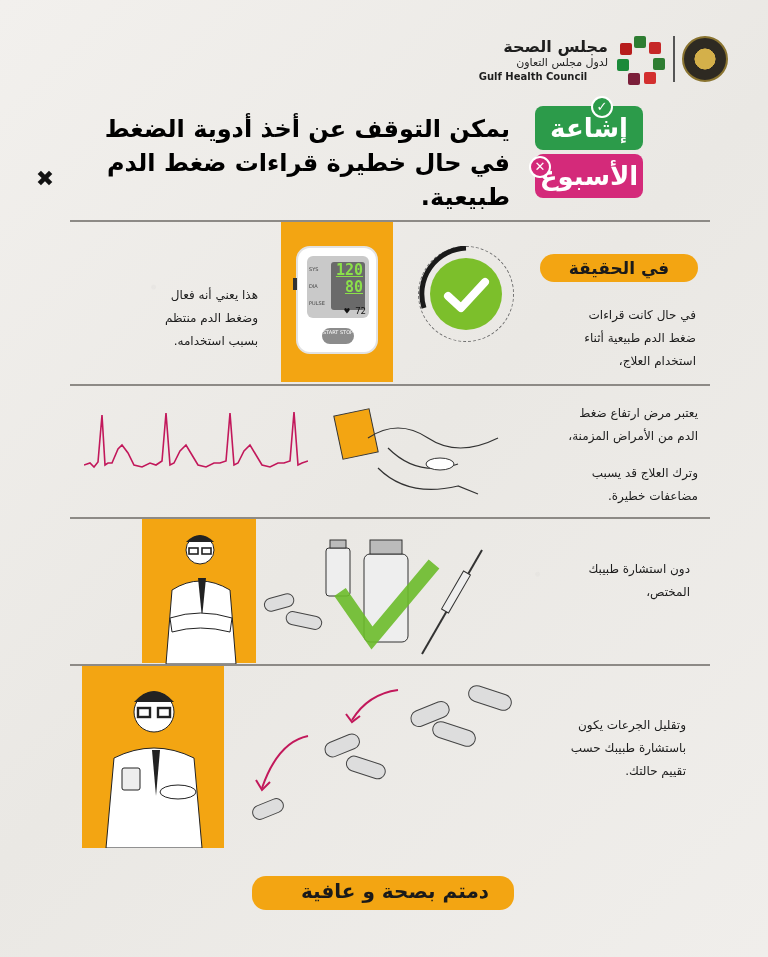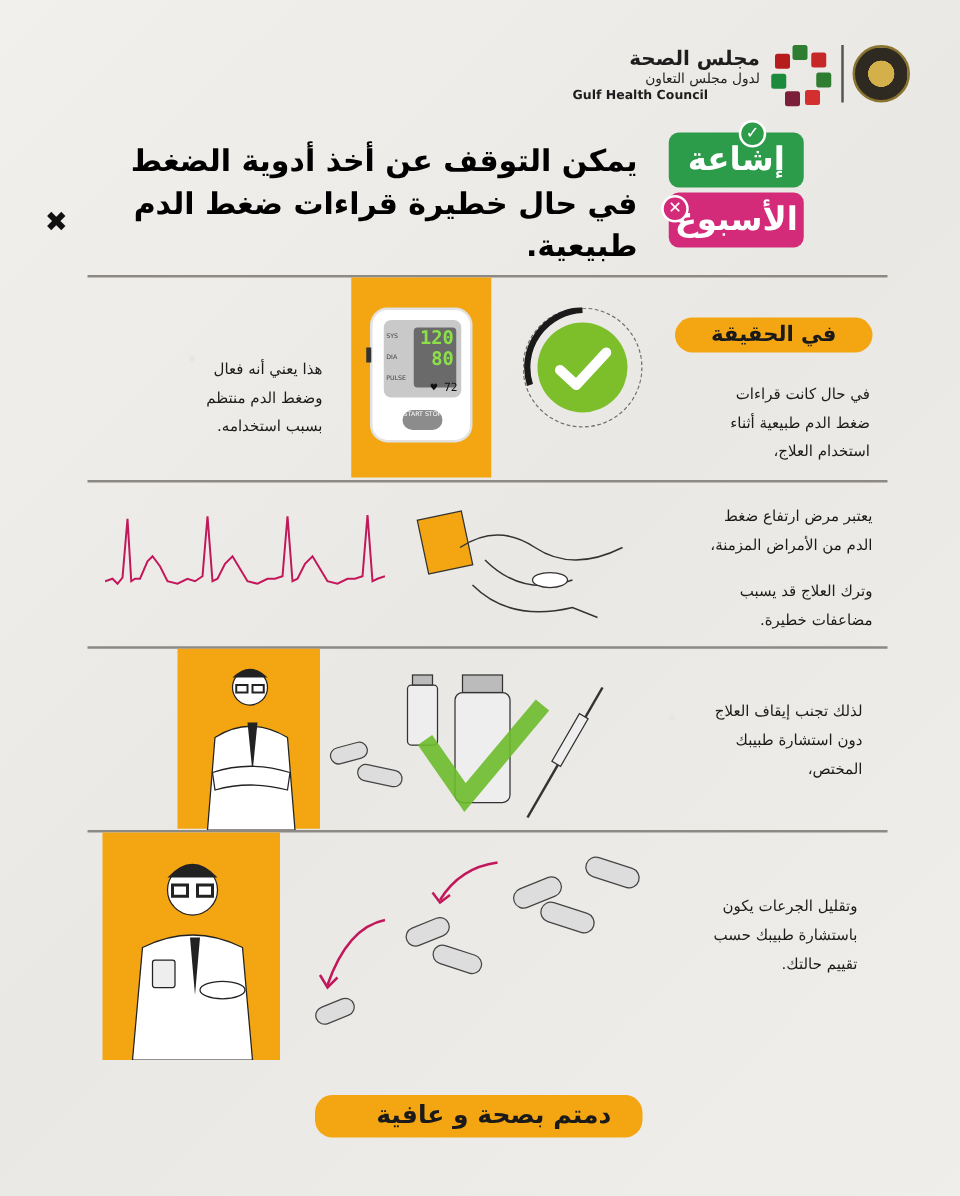--- a/index.html
+++ b/index.html
@@ -14,21 +14,21 @@
     position: relative;
     color: #1c1c1c;
   }
   .abs { position: absolute; }
   .rtl { direction: rtl; text-align: right; }
 
   
   .council-name { right: 160px; top: 38px; width: 150px; }
   .council-ar1 { font-size: 16px; font-weight: bold; color: #1e1e1e; line-height: 18px; }
   .council-ar2 { font-size: 11px; color: #1e1e1e; line-height: 14px; }
-  .council-en { font-size: 10px; font-weight: bold; color: #1e1e1e; direction: ltr; text-align: left; line-height: 13px; }
+  .council-en { font-size: 10px; font-weight: bold; color: #1e1e1e; direction: ltr; text-align: center; line-height: 13px; }
   .flag-ring { left: 616px; top: 36px; width: 50px; height: 50px; }
   .logo-divider { left: 673px; top: 36px; width: 2px; height: 46px; background: #555; }
   .gcc-emblem { left: 682px; top: 36px; width: 46px; height: 46px; border-radius: 50%;
     background: radial-gradient(circle, #d4b04a 0 35%, #2e2a22 36% 100%); border: 2px solid #8a7430; }
 
   
   .headline { right: 258px; top: 112px; width: 460px; font-size: 24px; font-weight: bold; line-height: 34px; color: #000000; }
   .close-btn { left: 34px; top: 168px; width: 22px; height: 22px; font-size: 22px; line-height: 22px; font-weight: bold; color: #111; text-align: center; cursor: pointer; }
 
   .badge-wrap { left: 535px; top: 100px; width: 110px; height: 100px; }
@@ -45,21 +45,21 @@
   
   .orange { background: #f3a512; }
 
   
   .body-text { font-size: 12px; line-height: 23px; color: #1c1c1c; }
   .pill { background: #f3a512; border-radius: 14px; color: #1a1a1a; font-weight: bold; text-align: center; }
 
   
   .bp { left: 296px; top: 246px; width: 82px; height: 108px; background: #fff; border-radius: 14px; border: 2px solid #e2e2e2; }
   .bp-screen { position: absolute; left: 9px; top: 8px; width: 62px; height: 62px; background: #c9c9c9; border-radius: 6px; }
-  .bp-lcd { position: absolute; left: 24px; top: 6px; width: 34px; height: 48px; background: #6a6a6a; border-radius: 3px; color: #8be04a; font-family: "DejaVu Sans Mono", monospace; font-size: 15px; font-weight: bold; text-align: right; padding-right: 2px; line-height: 17px; }
+  .bp-lcd { position: absolute; left: 24px; top: 6px; width: 34px; height: 48px; background: #6a6a6a; border-radius: 3px; color: #8be04a; font-family: "DejaVu Sans Mono", monospace; font-size: 15px; font-weight: bold; text-align: right; padding-right: 2px; line-height: 17px; text-decoration: underline; }
   .bp-lbl { position: absolute; left: 2px; font-size: 5px; color: #444; }
   .bp-pulse { position: absolute; right: 3px; bottom: 2px; font-size: 9px; color: #111; font-family: "DejaVu Sans Mono", monospace; }
   .bp-btn { position: absolute; left: 24px; top: 80px; width: 32px; height: 16px; border-radius: 8px; background: #8c8c8c; color: #fff; font-size: 5px; text-align: center; line-height: 7px; padding-top: 1px; }
   .bp-side { position: absolute; left: -5px; top: 30px; width: 4px; height: 12px; background: #333; }
 
   .check-circle { left: 430px; top: 258px; width: 72px; height: 72px; border-radius: 50%; background: #7cbf2b; }
   .check-ring { left: 418px; top: 246px; width: 96px; height: 96px; border-radius: 50%; border: 1px dashed #6d6d6d; }
 </style>
 </head>
 <body>
@@ -174,21 +174,20 @@
 <svg class="abs" style="left:322px; top:530px; width:168px; height:128px;" viewBox="0 0 168 128">
   <rect x="4" y="18" width="24" height="48" rx="3" fill="#eee" stroke="#333"></rect>
   <rect x="8" y="10" width="16" height="8" fill="#bbb" stroke="#333"></rect>
   <rect x="42" y="24" width="44" height="88" rx="6" fill="#eee" stroke="#333"></rect>
   <rect x="48" y="10" width="32" height="14" fill="#bbb" stroke="#333"></rect>
   <path d="M18 62 L50 108 L112 34" fill="none" stroke="#6cbb2a" stroke-width="14" opacity="0.9"></path>
   <line x1="100" y1="124" x2="160" y2="20" stroke="#333" stroke-width="2"></line>
   <rect x="130" y="40" width="8" height="44" fill="#eee" stroke="#333" transform="rotate(30 134 62)"></rect>
 </svg>
 <div class="abs rtl body-text" style="right:78px; top:558px; width:240px;">
-  <div>لذلك تجنب إيقاف العلاج</div>
   <div>دون استشارة طبيبك</div>
   <div>المختص،</div>
 </div>
 
 <div class="abs sep" style="top:664px;"></div>
 
 <div class="abs orange" style="left:82px; top:666px; width:142px; height:182px;"></div>
 <svg class="abs" style="left:96px; top:676px; width:116px; height:172px;" viewBox="0 0 116 172">
   <circle cx="58" cy="36" r="20" fill="#fff" stroke="#222"></circle>
   <path d="M38 26 Q58 4 78 26" fill="#222"></path>

